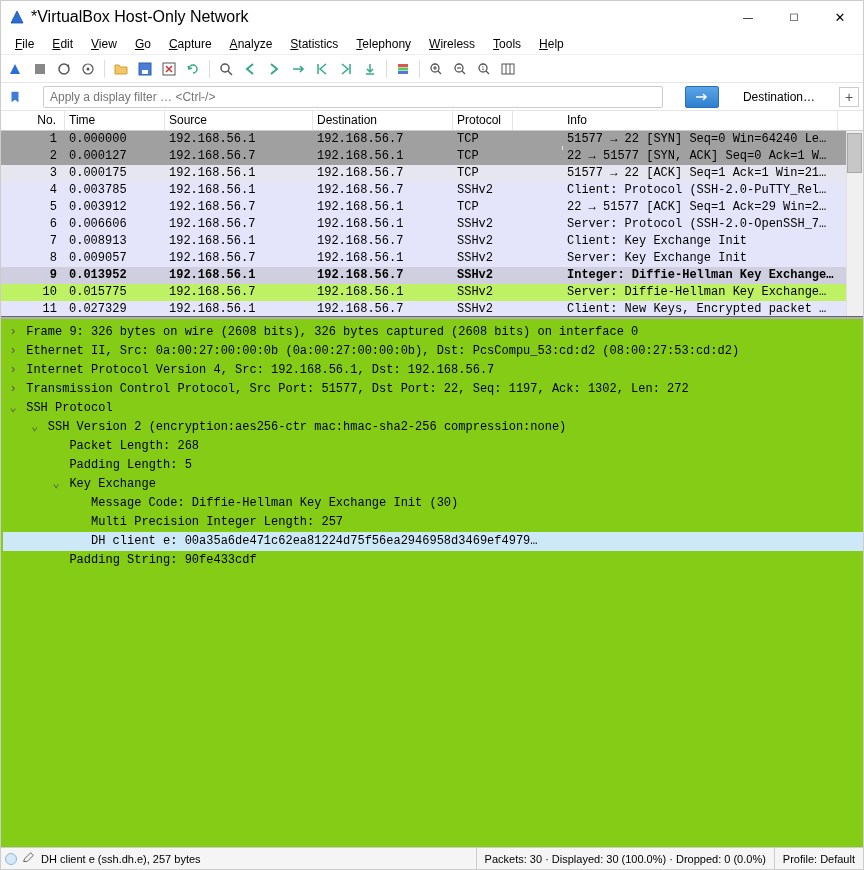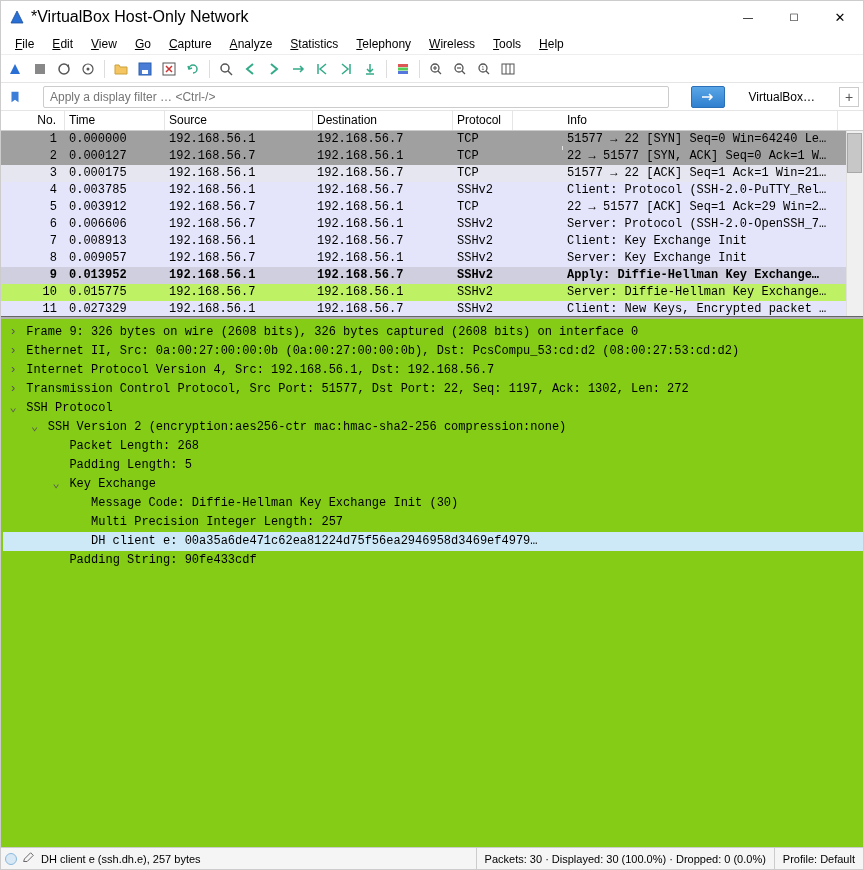--- a/index.html
+++ b/index.html
@@ -333,21 +333,21 @@
       <svg width="14" height="14" viewBox="0 0 16 16">
         <path d="M4 2 L12 2 L12 14 L8 11 L4 14 Z" fill="#3b7dd8"></path>
       </svg>
     </div>
   <input class="filter-input" readonly="" placeholder="Apply a display filter … &lt;Ctrl-/&gt;" style="">
   <div class="apply-btn">
       <svg width="16" height="10" viewBox="0 0 16 10">
         <path d="M2 5 L12 5 M9 2 L12 5 L9 8" stroke="#fff" stroke-width="1.5" fill="none"></path>
       </svg>
     </div>
-  <span class="expr-text">VirtualBox…</span>
+  <span class="expr-text">Destination…</span>
   <div class="add-btn">+</div>
 </div>
 
 <div class="packet-list">
   <div class="pl-header">
     <div class="col c-no">No.</div>
     <div class="col c-time">Time</div>
     <div class="col c-src">Source</div>
     <div class="col c-dst">Destination</div>
     <div class="col c-proto">Protocol</div>
@@ -427,21 +427,21 @@
         <div class="cell c-len">1334</div>
         <div class="cell c-info">Server: Key Exchange Init</div>
       </div>
       <div class="pl-row" style="background: rgb(207, 207, 224); font-weight: 600;">
         <div class="cell c-no">9</div>
         <div class="cell c-time">0.013952</div>
         <div class="cell c-src">192.168.56.1</div>
         <div class="cell c-dst">192.168.56.7</div>
         <div class="cell c-proto">SSHv2</div>
         <div class="cell c-len">326</div>
-        <div class="cell c-info">Apply: Diffie-Hellman Key Exchange…</div>
+        <div class="cell c-info">Integer: Diffie-Hellman Key Exchange…</div>
       </div>
       <div class="pl-row" style="background: #bef264;">
         <div class="cell c-no">10</div>
         <div class="cell c-time">0.015775</div>
         <div class="cell c-src">192.168.56.7</div>
         <div class="cell c-dst">192.168.56.1</div>
         <div class="cell c-proto">SSHv2</div>
         <div class="cell c-len">486</div>
         <div class="cell c-info">Server: Diffie-Hellman Key Exchange…</div>
       </div>

